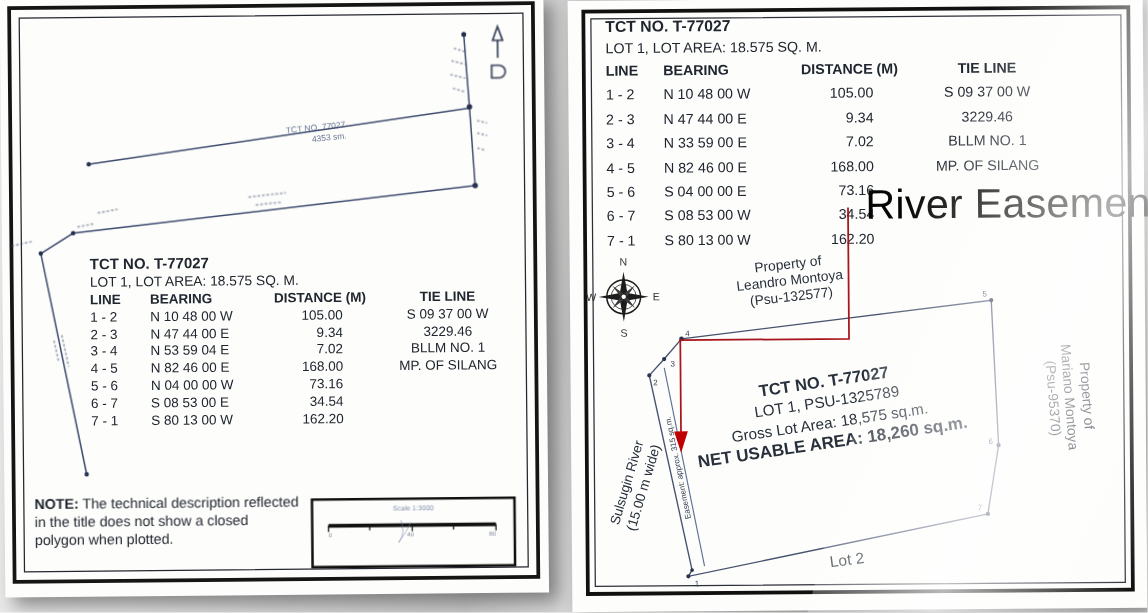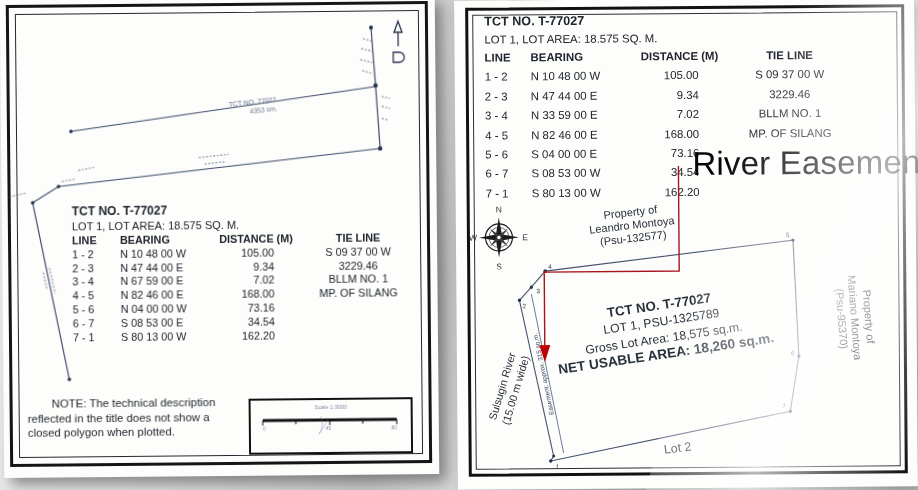--- a/index.html
+++ b/index.html
@@ -28,21 +28,21 @@
   .gL{grid-template-columns:48px 94px 84px 120px;font-size:10.8px;line-height:13.8px;}
   .gR{grid-template-columns:46px 106px 86px 134px;font-size:11.4px;line-height:19.4px;}
   .hd{font-weight:700;}
   .cc{text-align:center;}
   .cr{text-align:right;padding-right:24px;}
   .tbl-left .ttl{font-size:12px;line-height:15px;}
   .tbl-left .sub{font-size:11px;line-height:15px;}
   .tbl-right .ttl{font-size:12.6px;line-height:17px;}
   .tbl-right .sub{font-size:11.4px;line-height:18px;}
   .note{position:absolute;left:24px;top:397px;width:213px;font-size:11.4px;line-height:14.6px;color:#1d232c;}
-  .note b{font-weight:400;margin-left:24px;}
+  .note b{font-weight:700;}
   .scalebox{position:absolute;left:245px;top:401px;width:160px;height:52px;border:2.5px solid #101010;}
   .scaletxt{position:absolute;left:0;right:0;top:4px;text-align:center;font-size:5.6px;color:#5a6a94;opacity:.75;filter:blur(.6px);}
   .sticks{position:absolute;left:12px;top:25px;width:134px;display:flex;justify-content:space-between;font-size:5px;color:#4d5a7a;opacity:.7;filter:blur(.5px);}
   .riv-ease{position:absolute;left:237px;top:146px;font-size:33px;color:#050505;letter-spacing:.2px;white-space:nowrap;}
   .rot{position:absolute;transform-origin:center;width:max-content;text-align:center;color:#28303c;}
   .n-top{left:176px;top:226px;transform:translate(-50%,-50%) rotate(-6deg);font-size:11px;line-height:13px;}
   .n-right{left:398px;top:320px;transform:translate(-50%,-50%) rotate(86deg);font-size:11px;line-height:13.5px;}
   .river{left:52px;top:388px;transform:translate(-50%,-50%) rotate(-73deg);font-size:10.8px;line-height:13.5px;}
   .easetxt{left:86px;top:374px;transform:translate(-50%,-50%) rotate(-101deg);font-size:6.4px;color:#343e54;white-space:nowrap;}
   .center-blk{left:206px;top:331px;transform:translate(-50%,-50%) rotate(-8deg);line-height:16.4px;}
@@ -117,21 +117,21 @@
       <span class="hd cc">TIE LINE</span>
       <span>1 - 2</span>
         <span>N 10 48 00 W</span>
         <span class="cr">105.00</span>
         <span class="cc">S 09 37 00 W</span>
       <span>2 - 3</span>
         <span>N 47 44 00 E</span>
         <span class="cr">9.34</span>
         <span class="cc">3229.46</span>
       <span>3 - 4</span>
-        <span>N 67 59 00 E</span>
+        <span>N 53 59 04 E</span>
         <span class="cr">7.02</span>
         <span class="cc">BLLM NO. 1</span>
       <span>4 - 5</span>
         <span>N 82 46 00 E</span>
         <span class="cr">168.00</span>
         <span class="cc">MP. OF SILANG</span>
       <span>5 - 6</span>
         <span>N 04 00 00 W</span>
         <span class="cr">73.16</span>
         <span class="cc"></span>

